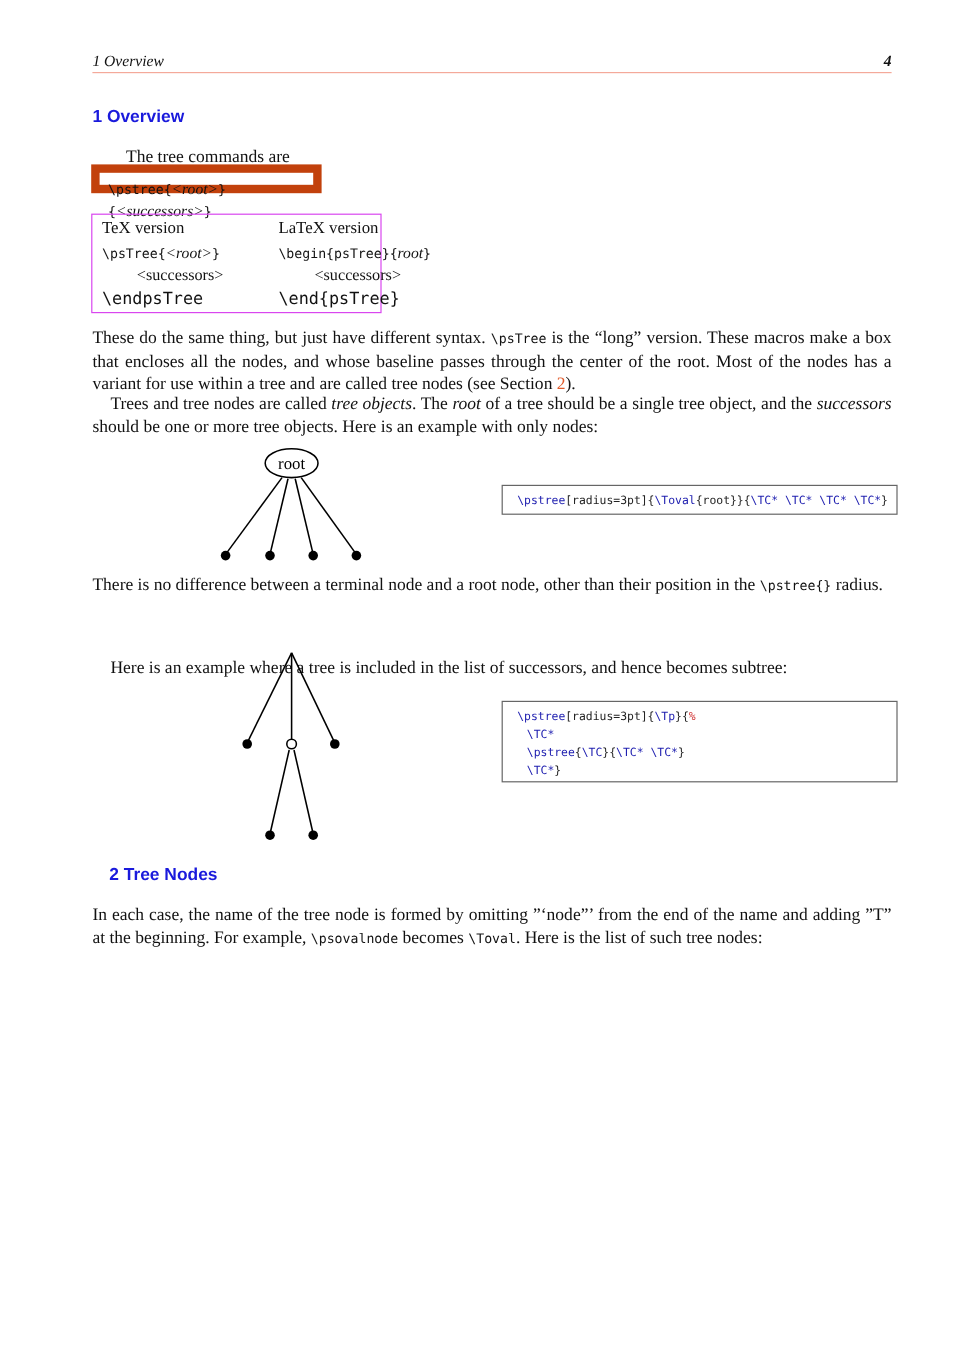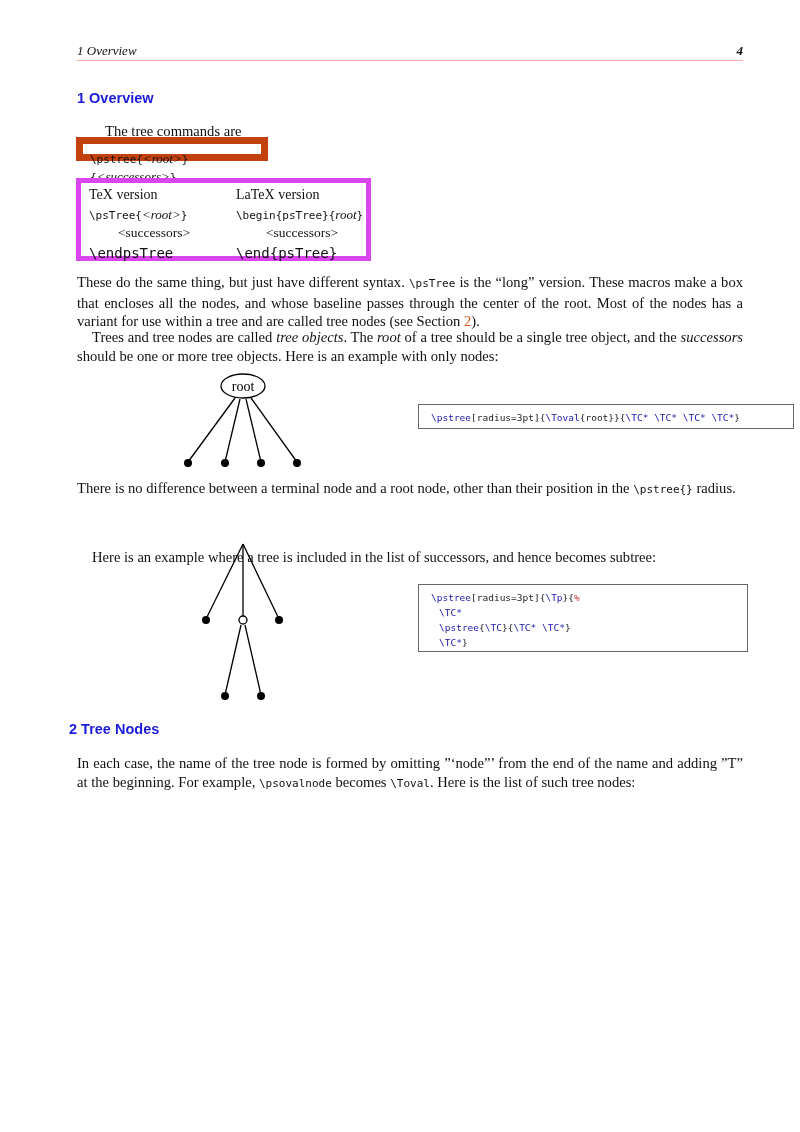--- a/index.html
+++ b/index.html
@@ -6,21 +6,21 @@
   body { width:800px; height:1132px; position:relative; font-family:"Liberation Serif", serif; color:#111; overflow:hidden; }
   .runhead { position:absolute; left:77px; top:42px; width:666px; height:18px; border-bottom:1px solid #f4a99a; font-size:13px; font-style:italic; }
   .runhead .l { position:absolute; left:0; top:1px; }
   .runhead .r { position:absolute; right:0; top:1px; font-weight:bold; }
   h2 { position:absolute; margin:0; font-family:"Liberation Sans", sans-serif; font-size:14.5px; font-weight:bold; color:#1a1adc; }
   p { margin:0; }
   .txt { position:absolute; left:77px; width:666px; font-size:14.6px; line-height:18.5px; text-align:justify; }
   .mono { font-family:"DejaVu Sans Mono", monospace; font-size:11px; }
   .box1 { position:absolute; left:76px; top:137px; width:192px; height:24px; border:7px solid #c2410c; box-sizing:border-box; }
   .box1 .c { position:absolute; left:7px; top:5px; }
-  .box2 { position:absolute; left:76px; top:178px; width:295px; height:83px; border:5px solid #d946ef; box-sizing:border-box; }
+  .box2 { position:absolute; left:76px; top:178px; width:242px; height:83px; border:1px solid #d946ef; box-sizing:border-box; }
   .cell { position:absolute; font-size:14px; white-space:nowrap; }
   .ital { font-style:italic; font-family:"Liberation Serif", serif; font-size:13px; }
   .serif13 { font-family:"Liberation Serif", serif; font-size:13.5px; }
   .code { position:absolute; border:1px solid #666; box-sizing:border-box; font-family:"DejaVu Sans Mono", monospace; font-size:9.5px; line-height:15px; padding:5px 0 0 12px; white-space:pre; color:#222; }
   .kw { color:#2020b0; }
   .pc { color:#d03030; }
   .ref { color:#e05a2a; }
   svg { position:absolute; }
 </style>
 </head>
@@ -65,21 +65,21 @@
   </g>
   <text x="73" y="21" text-anchor="middle" font-family="Liberation Serif, serif" font-size="14">root</text>
   <g fill="#000">
     <circle cx="18" cy="93" r="4"></circle>
     <circle cx="55" cy="93" r="4"></circle>
     <circle cx="91" cy="93" r="4"></circle>
     <circle cx="127" cy="93" r="4"></circle>
   </g>
 </svg>
 
-<div class="code" style="left:418px; top:404px; width:376px; height:25px;"><span class="kw">\pstree</span><span>[radius=3pt]{</span><span class="kw">\Toval</span><span>{root}}{</span><span class="kw">\TC*</span> <span class="kw">\TC*</span> <span class="kw">\TC*</span> <span class="kw">\TC*</span><span>}</span></div>
+<div class="code" style="left:418px; top:404px; width:330px; height:25px;"><span class="kw">\pstree</span><span>[radius=3pt]{</span><span class="kw">\Toval</span><span>{root}}{</span><span class="kw">\TC*</span> <span class="kw">\TC*</span> <span class="kw">\TC*</span> <span class="kw">\TC*</span><span>}</span></div>
 
 <p class="txt" style="top:479px;"><span>There is no difference between a terminal node and a root node, other than their position in the </span><span class="mono">\pstree{}</span><span> radius.</span></p>
 
 <p class="txt" style="top:516px; text-indent:15px;margin-top:32px;">Here is an example where a tree is included in the list of successors, and hence becomes subtree:</p>
 
 <svg style="left:180px; top:535px;" width="130" height="170">
   <g stroke="#000" stroke-width="1.3" fill="none">
     <line x1="63" y1="9" x2="26" y2="84"></line>
     <line x1="63" y1="9" x2="63" y2="81"></line>
     <line x1="63" y1="9" x2="99" y2="84"></line>
@@ -90,15 +90,15 @@
   <g fill="#000">
     <circle cx="26" cy="85" r="4"></circle>
     <circle cx="99" cy="85" r="4"></circle>
     <circle cx="45" cy="161" r="4"></circle>
     <circle cx="81" cy="161" r="4"></circle>
   </g>
 </svg>
 
 <div class="code" style="left:418px; top:584px; width:330px; height:68px;"><div><span class="kw">\pstree</span><span>[radius=3pt]{</span><span class="kw">\Tp</span><span>}{</span><span class="pc">%</span></div><div style="padding-left:8px;"><span class="kw">\TC*</span></div><div style="padding-left:8px;"><span class="kw">\pstree</span><span>{</span><span class="kw">\TC</span><span>}{</span><span class="kw">\TC*</span> <span class="kw">\TC*</span><span>}</span></div><div style="padding-left:8px;"><span class="kw">\TC*</span><span>}</span></div></div>
 
-<h2 style="left:69px; top:721px;">2  Tree Nodes</h2>
+<h2 style="left:91px; top:721px;">2  Tree Nodes</h2>
 
 <p class="txt" style="top:754px;"><span>In each case, the name of the tree node is formed by omitting ”‘node”’ from the end of the name and adding ”T” at the beginning. For example, </span><span class="mono">\psovalnode</span><span> becomes </span><span class="mono">\Toval</span><span>. Here is the list of such tree nodes:</span></p>
 
 </body></html>

